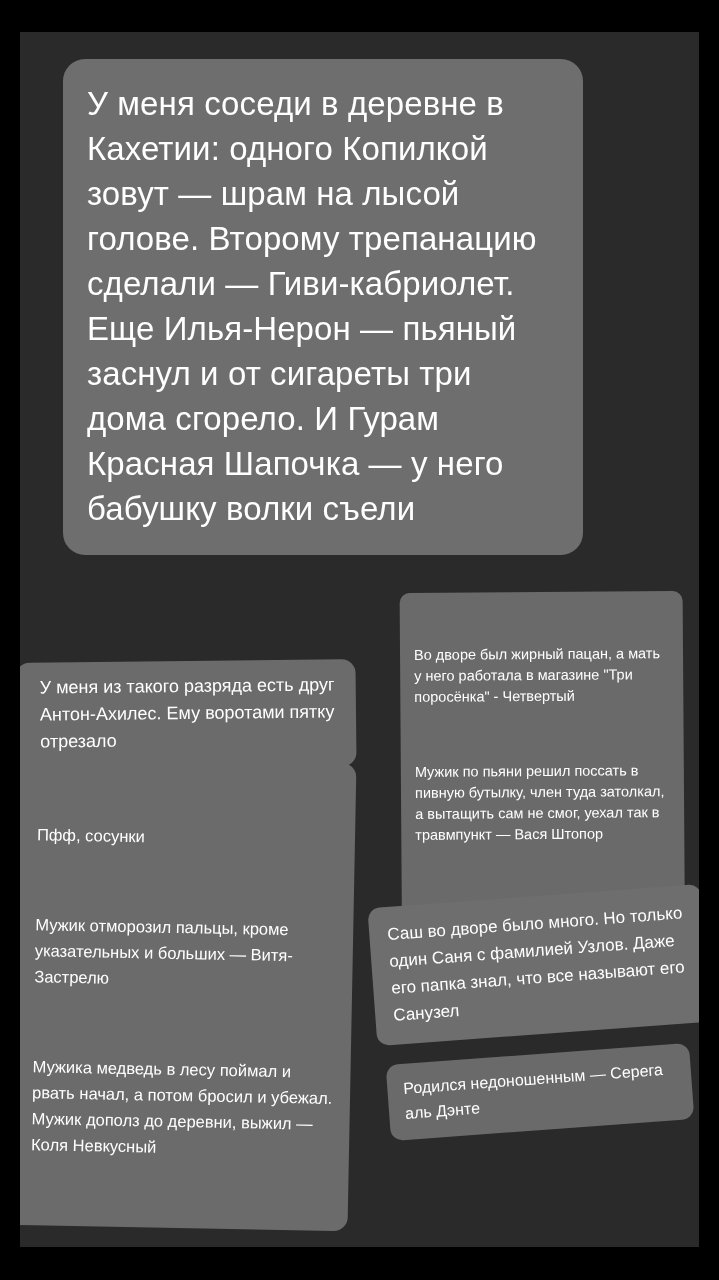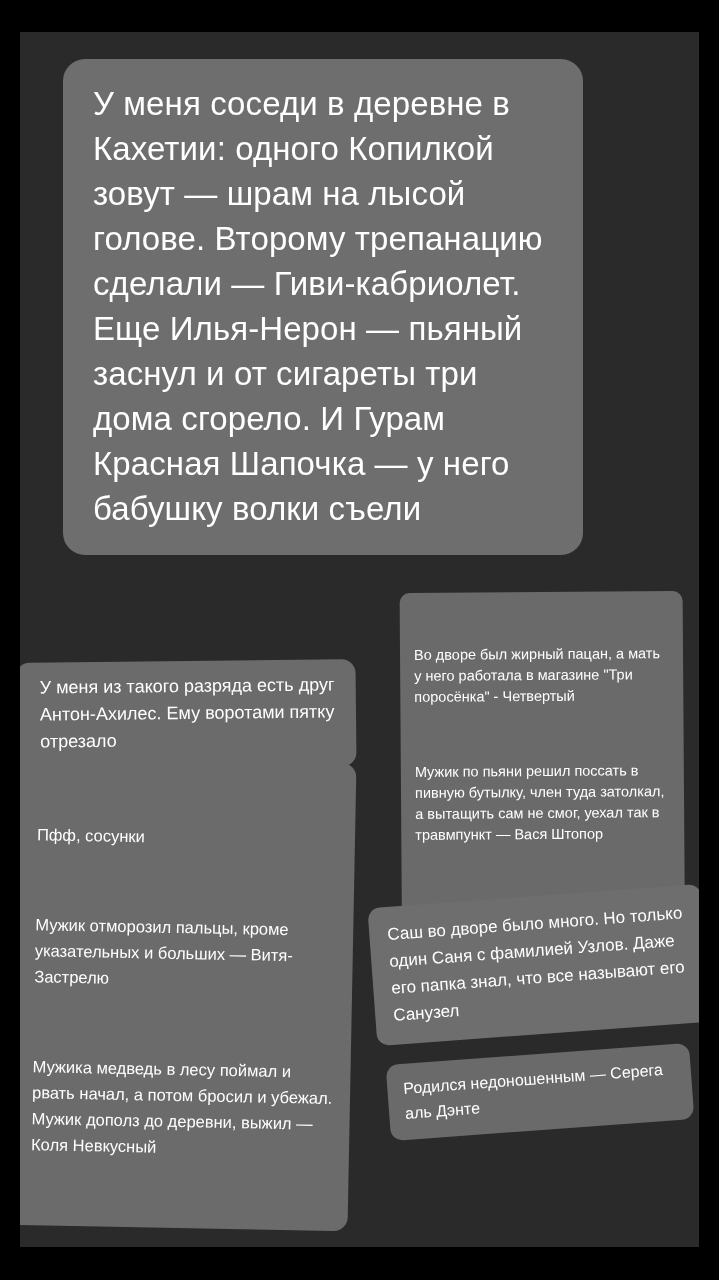--- a/index.html
+++ b/index.html
@@ -45,21 +45,21 @@
     background: #6c6c6c;
     color: #ffffff;
     border-radius: 16px;
     box-sizing: border-box;
     white-space: pre-wrap;
   }
   .bubble.big {
     left: 43px;
     top: 27px;
     width: 520px;
-    padding: 22px 24px 24px 30px;
+    padding: 22px 24px 24px 24px;
     font-size: 33px;
     line-height: 45px;
     border-radius: 22px;
     background: #6e6e6e;
     letter-spacing: 0.1px;
   }
   .bubble.left-a {
     left: -4px;
     top: 629px;
     width: 340px;

